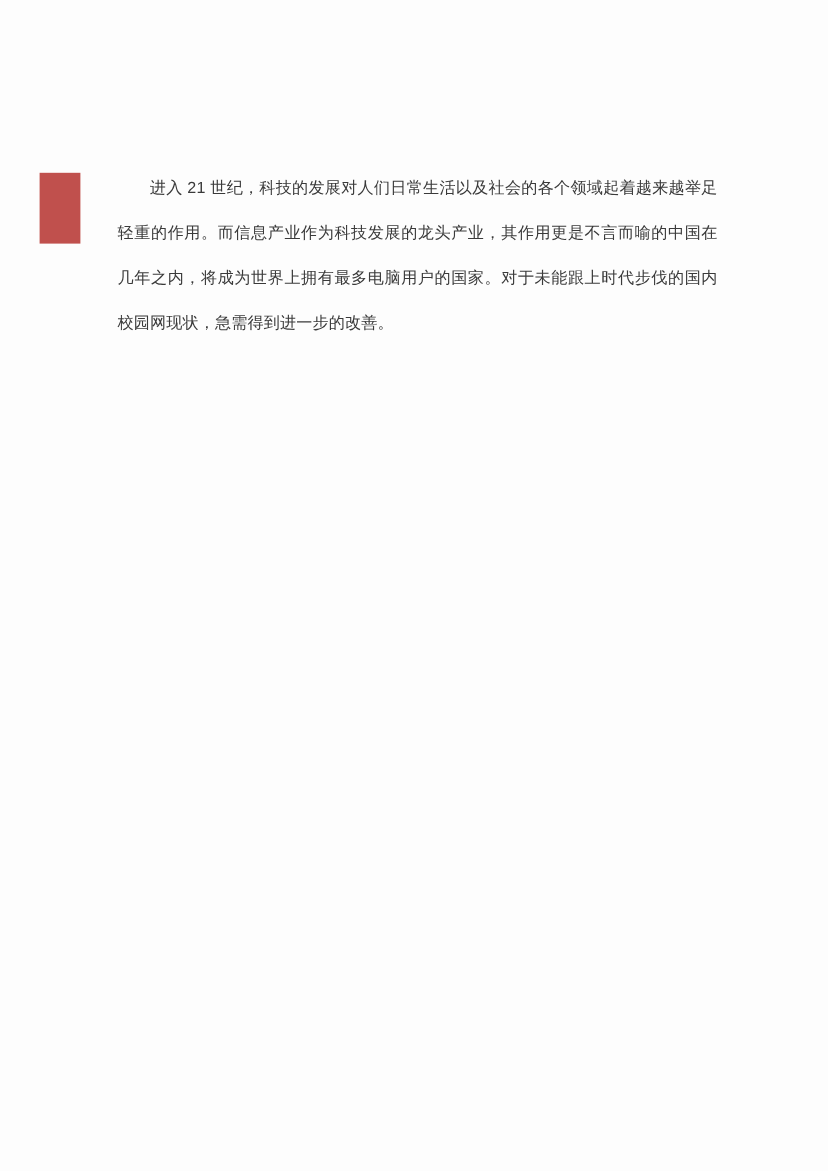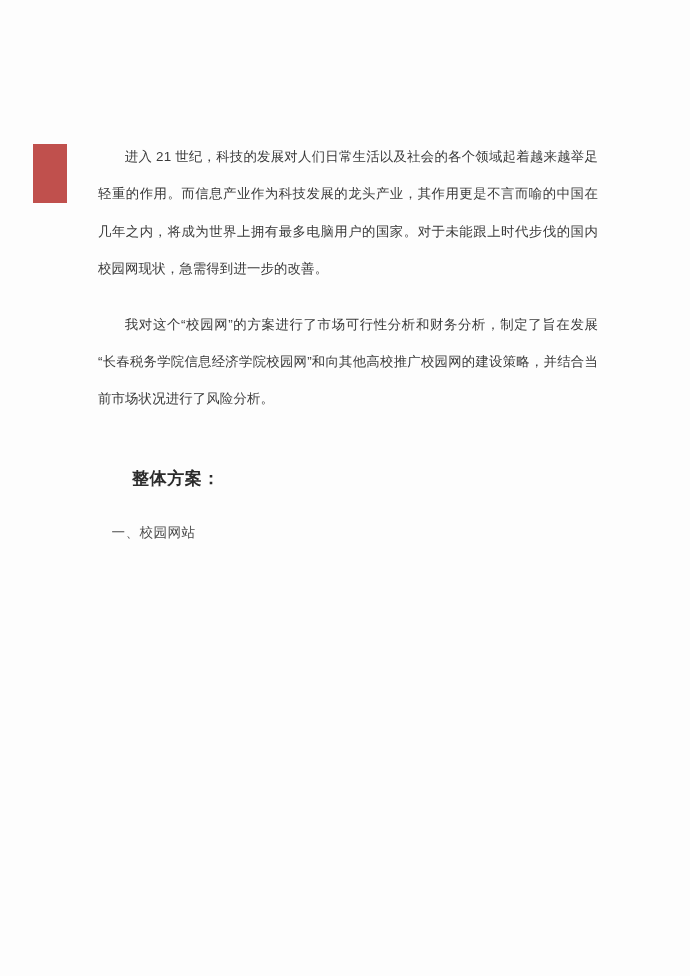--- a/index.html
+++ b/index.html
@@ -86,29 +86,26 @@
 <div class="page">
 
   <div class="margin-block"></div>
 
   <div class="content">
 
     <p class="body-para">进入 21 世纪，科技的发展对人们日常生活以及社会的各个领域起着越来越举足轻重的作用。而信息产业作为科技发展的龙头产业，其作用更是不言而喻的中国在几年之内，将成为世界上拥有最多电脑用户的国家。对于未能跟上时代步伐的国内校园网现状，急需得到进一步的改善。</p>
 
     <div class="spacer-sm"></div>
 
-    <p class="body-para">我对这个“校园网”的方案进行了市场可行性分析和财务分析，制定了旨在发展“长春税务学院信息经济学院校园网”和向其他高校推广校园网的建设策略，并结合当前市场状况进行了风险分析。</p>
 
     <div class="spacer-md"></div>
 
-    <h2 class="section-heading">整体方案：</h2>
 
     <div class="spacer-lg"></div>
 
-    <h3 class="sub-heading">一、校园网站</h3>
 
     <div class="spacer-lg"></div>
 
 
     <div class="spacer-sm"></div>
 
 
   </div>
 </div>
 

